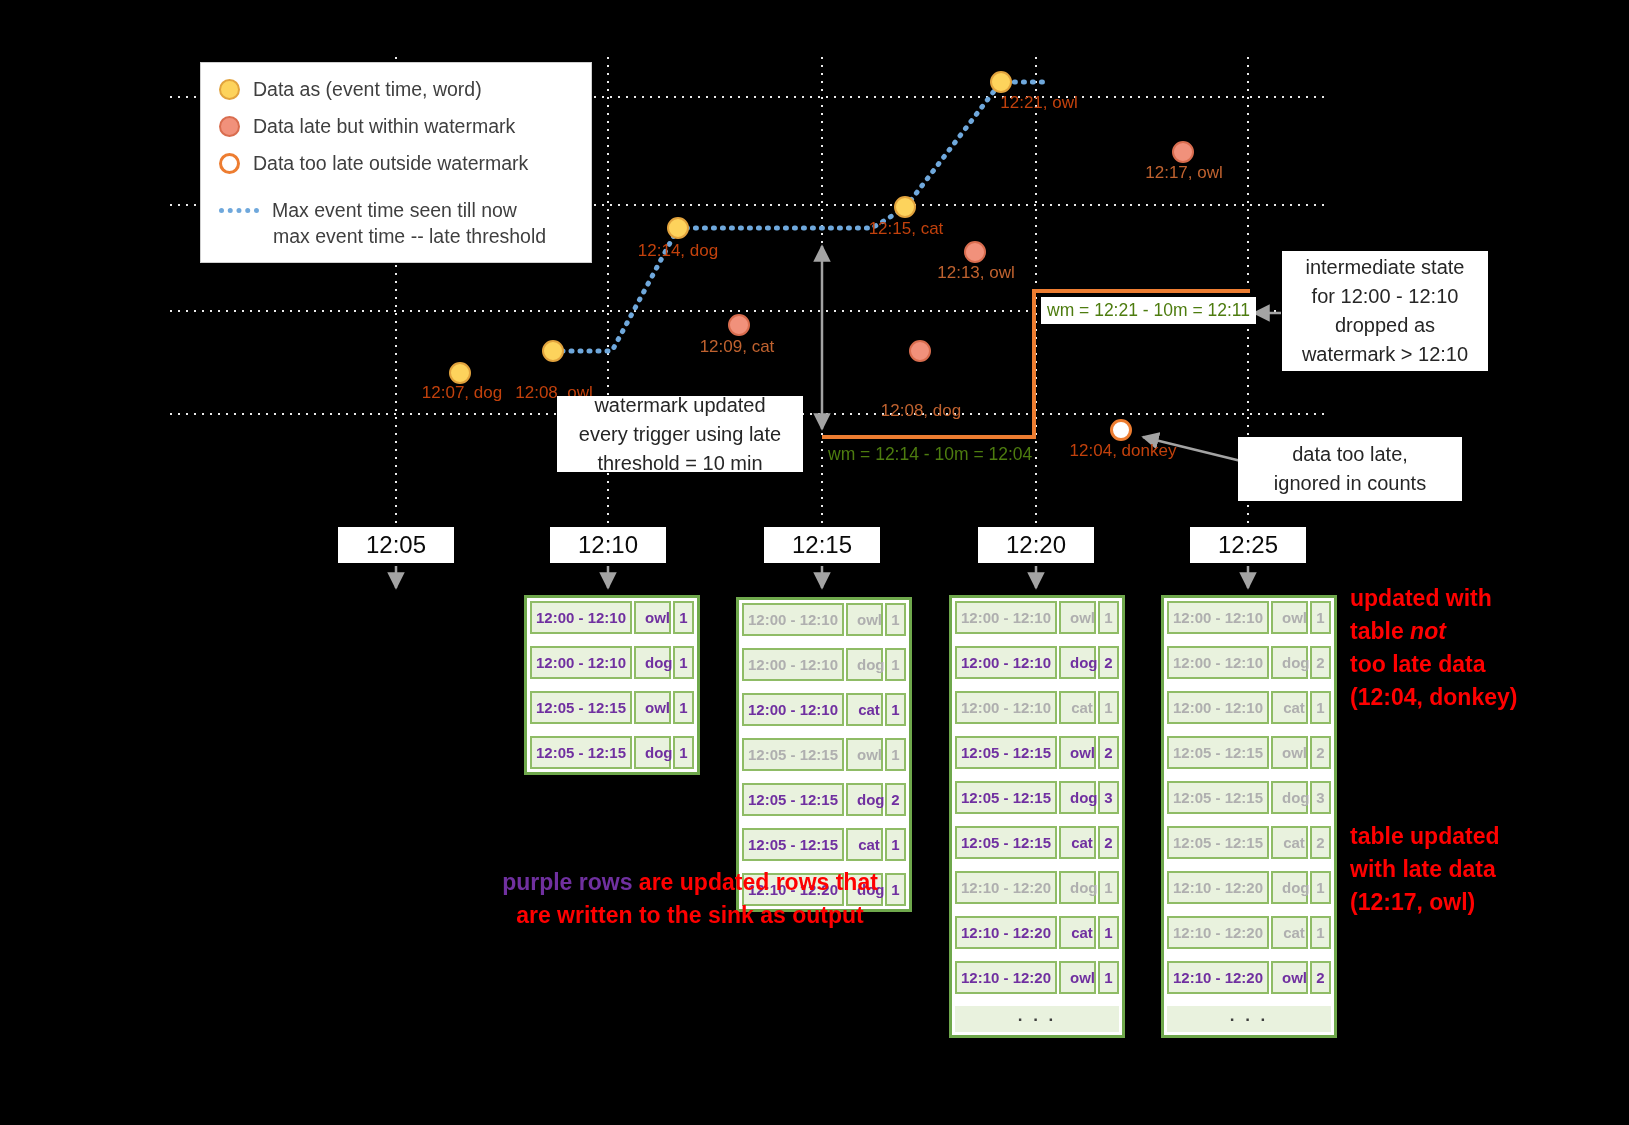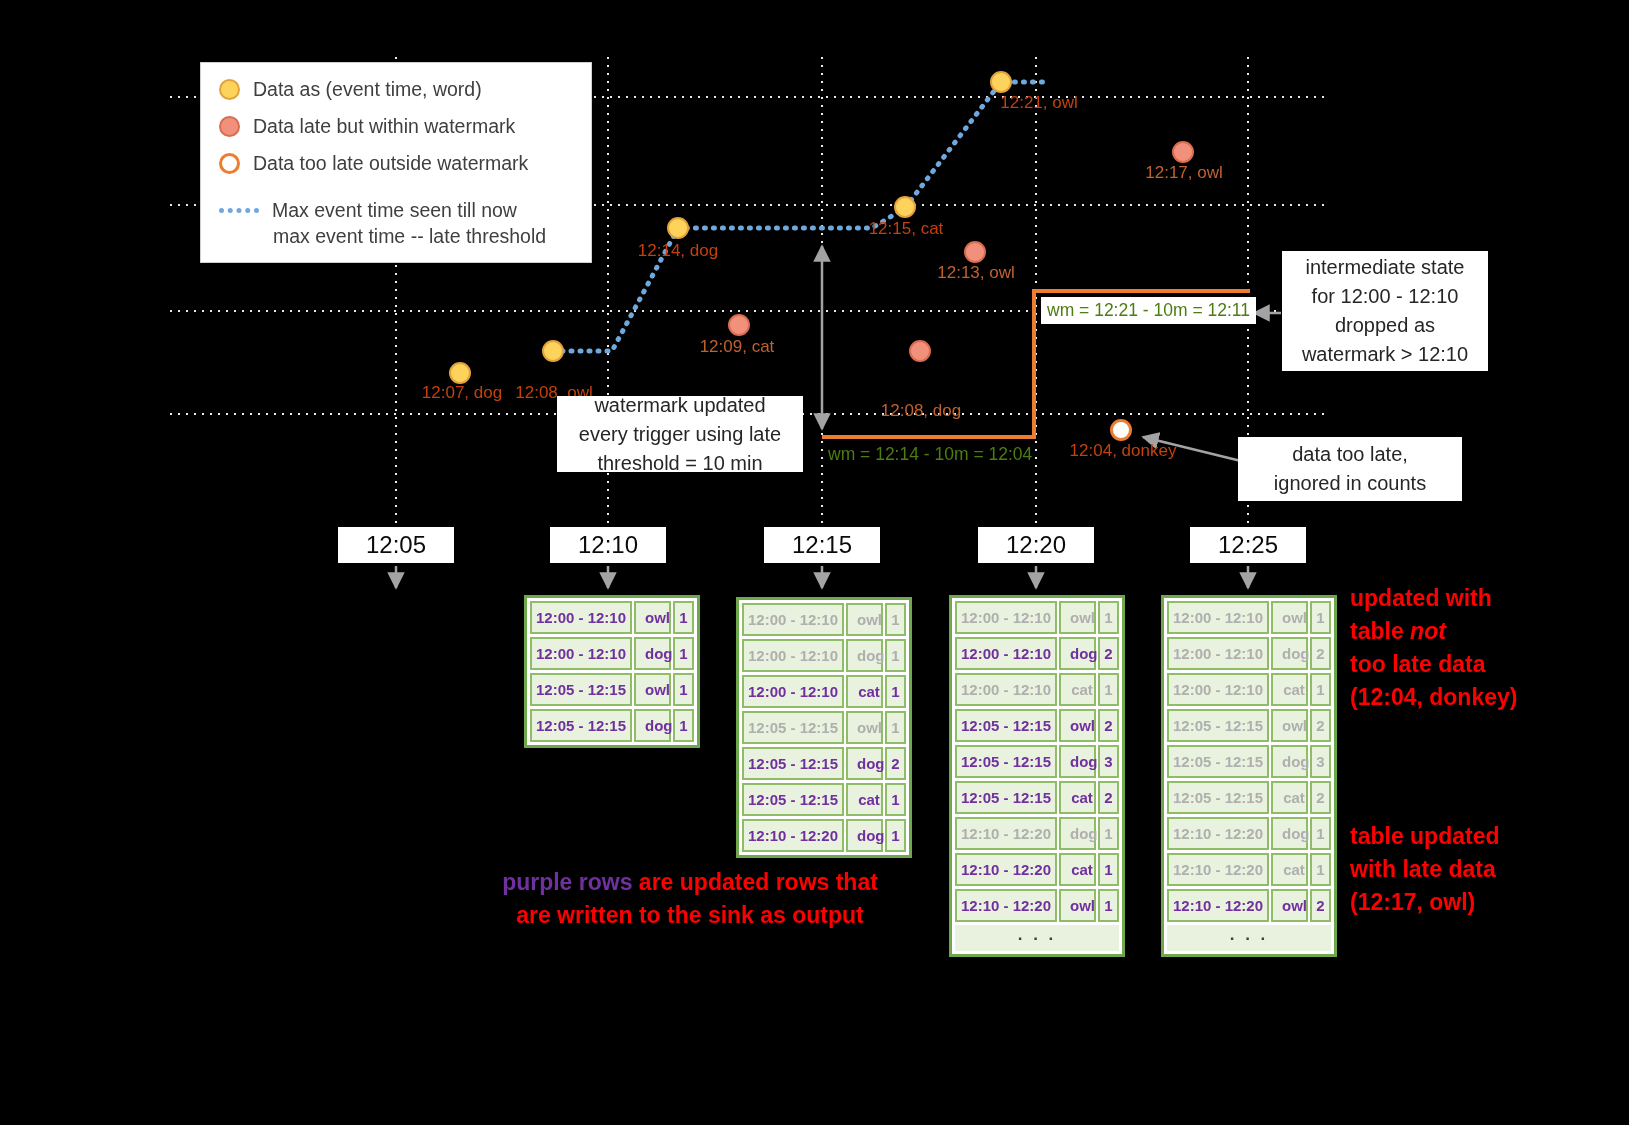--- a/index.html
+++ b/index.html
@@ -47,21 +47,21 @@
   
   .callout { position:absolute; background:#fff; color:#262626; font-size:20px; line-height:29px;
              text-align:center; display:flex; flex-direction:column; justify-content:center; }
 
   
   .tick { position:absolute; top:527px; width:116px; height:36px; background:#fff; color:#0A0A0A;
           font-size:24px; text-align:center; line-height:36px; }
 
   
   .rtable { position:absolute; width:176px; background:#fff; border:3px solid #6FA84C; padding:3px; }
-  .trow { display:flex; gap:2px; margin-bottom:3px; }
+  .trow { display:flex; gap:2px; margin-bottom:12px; }
   .trow:last-child { margin-bottom:0; }
   .tcell { height:33px; line-height:29px; background:#E9F2DE; border:2px solid #8FBC66;
            text-align:center; font-size:15px; font-weight:bold; }
   .c-window { width:102px; } .c-word { width:37px;padding-left:9px; } .c-count { width:21px; }
   .trow.updated .tcell { color:#7030A0; }
   .trow.old .tcell { color:#AFAFAF; }
   .trow.dots { display:block; background:#E9F2DE; height:26px; line-height:20px; text-align:center;
                color:#3F3F3F; font-size:17px; font-weight:bold; letter-spacing:3px; }
 
   

